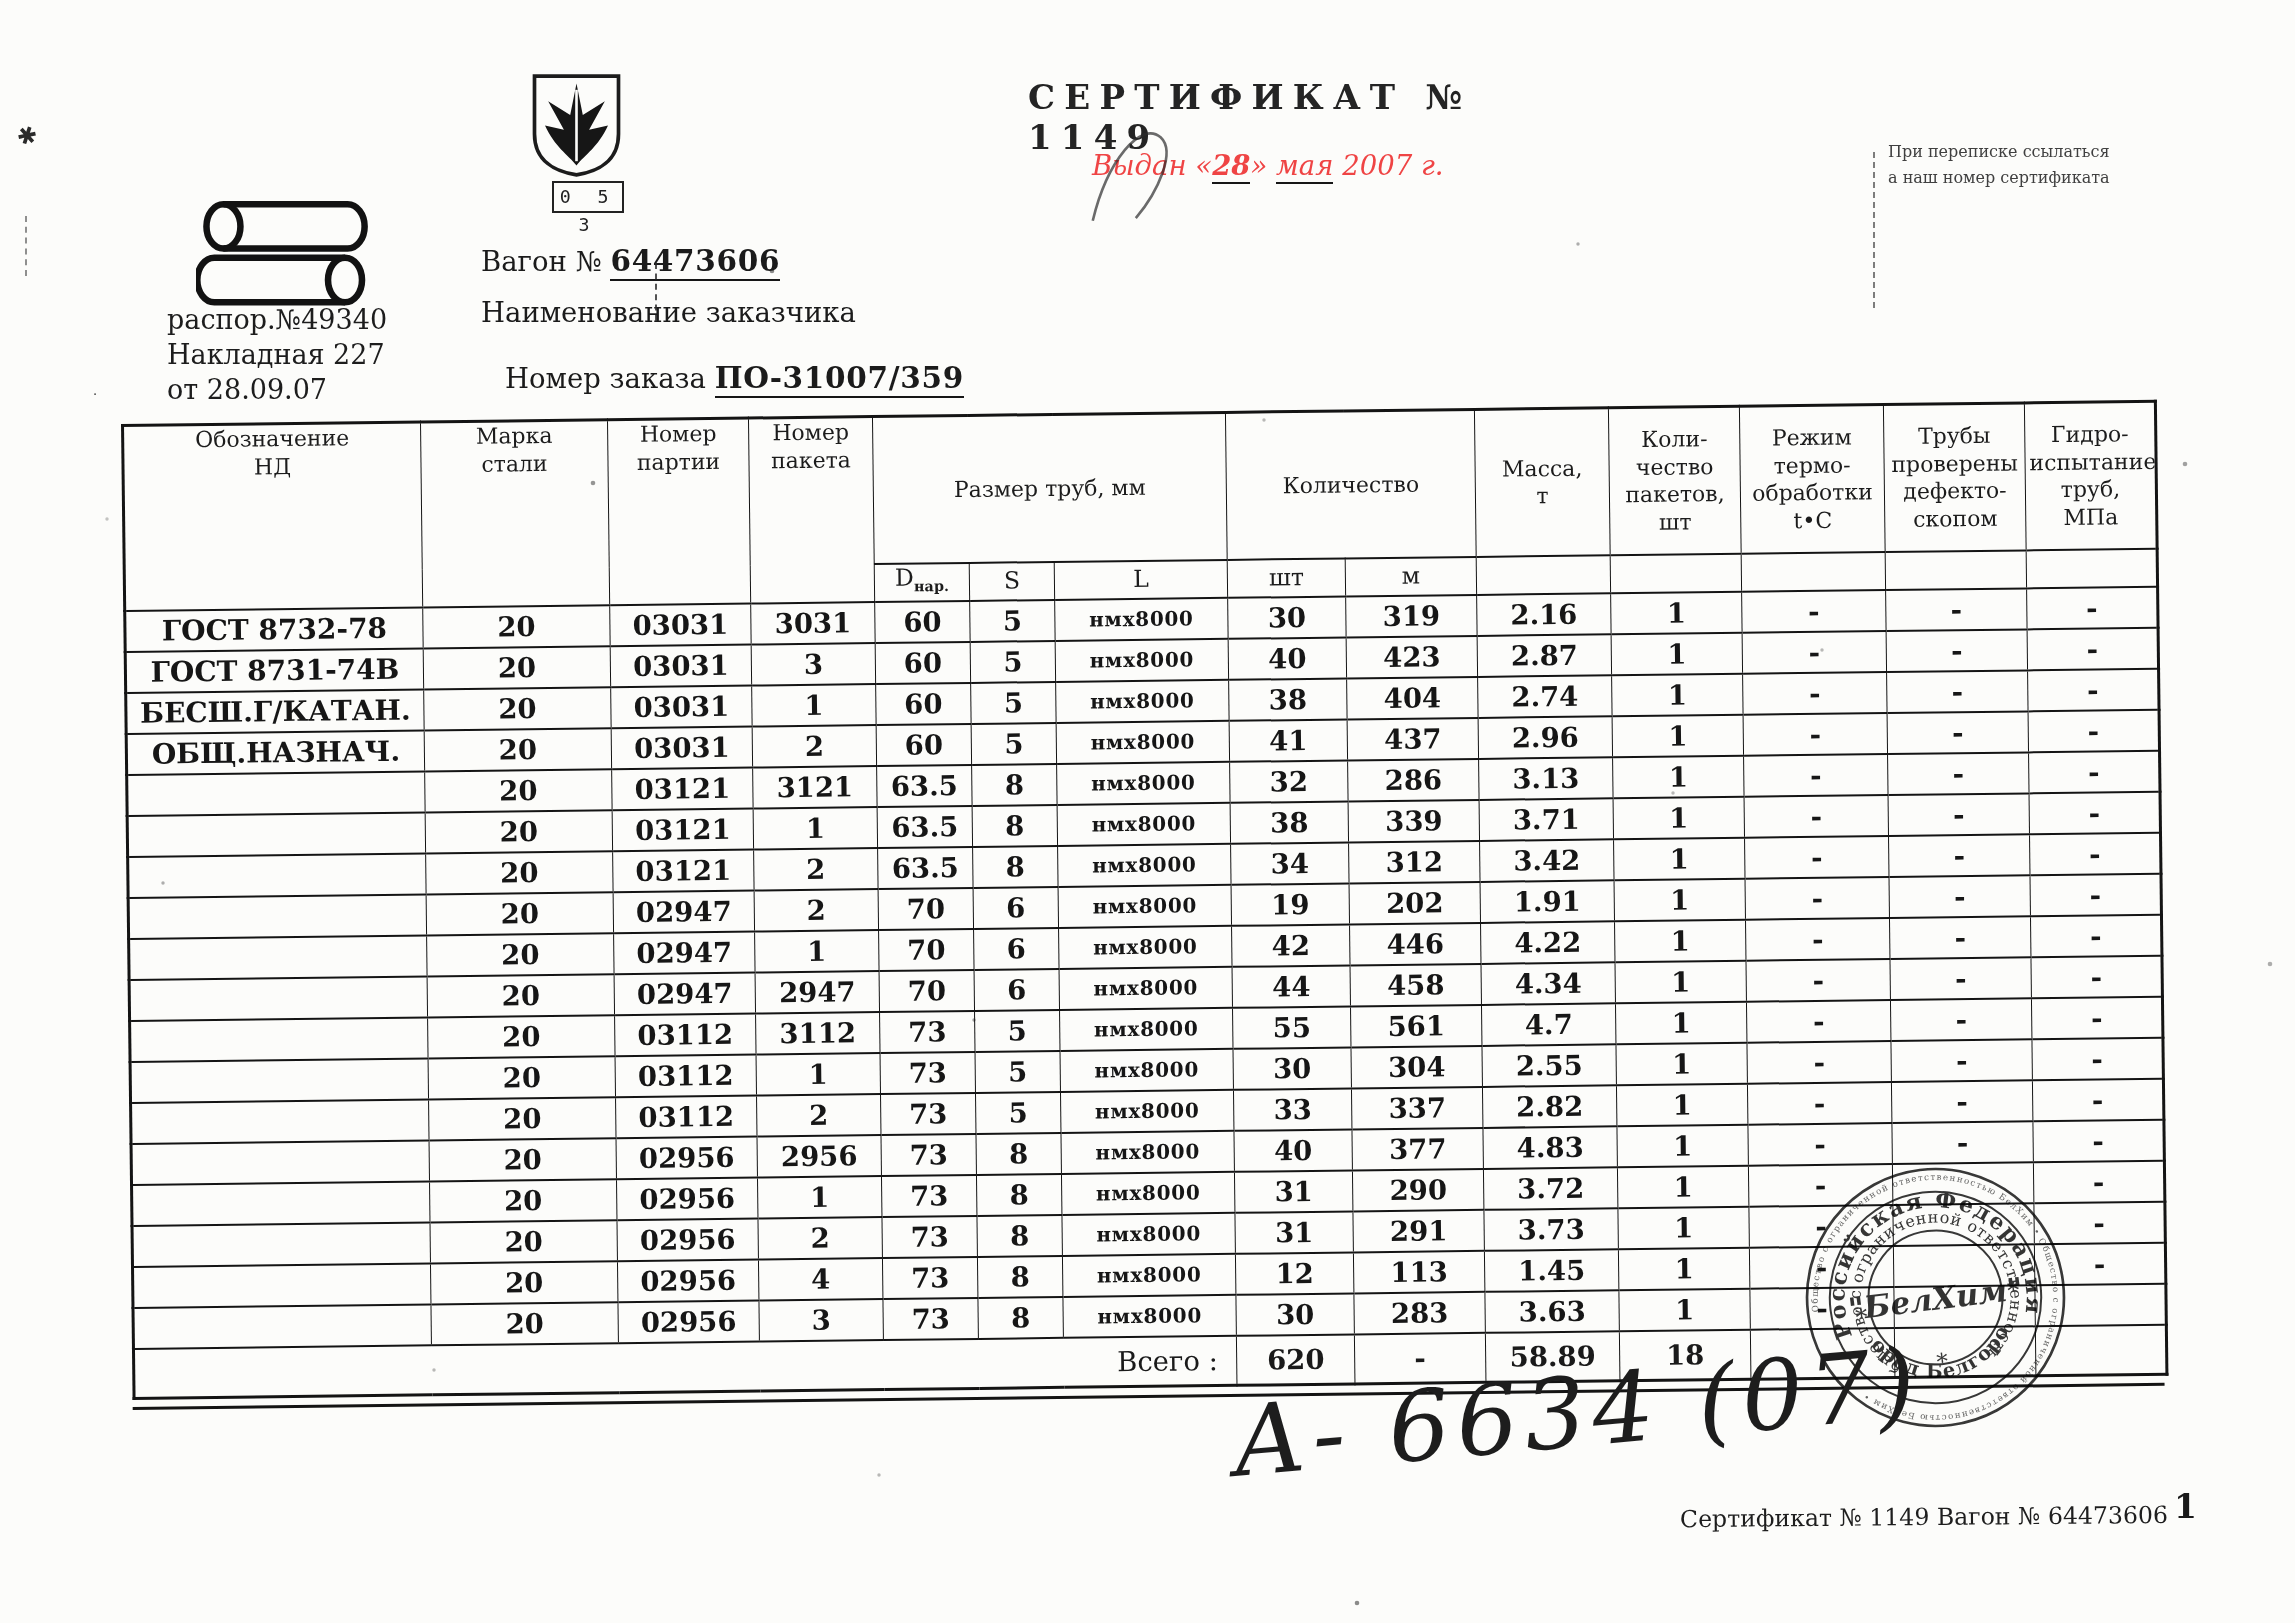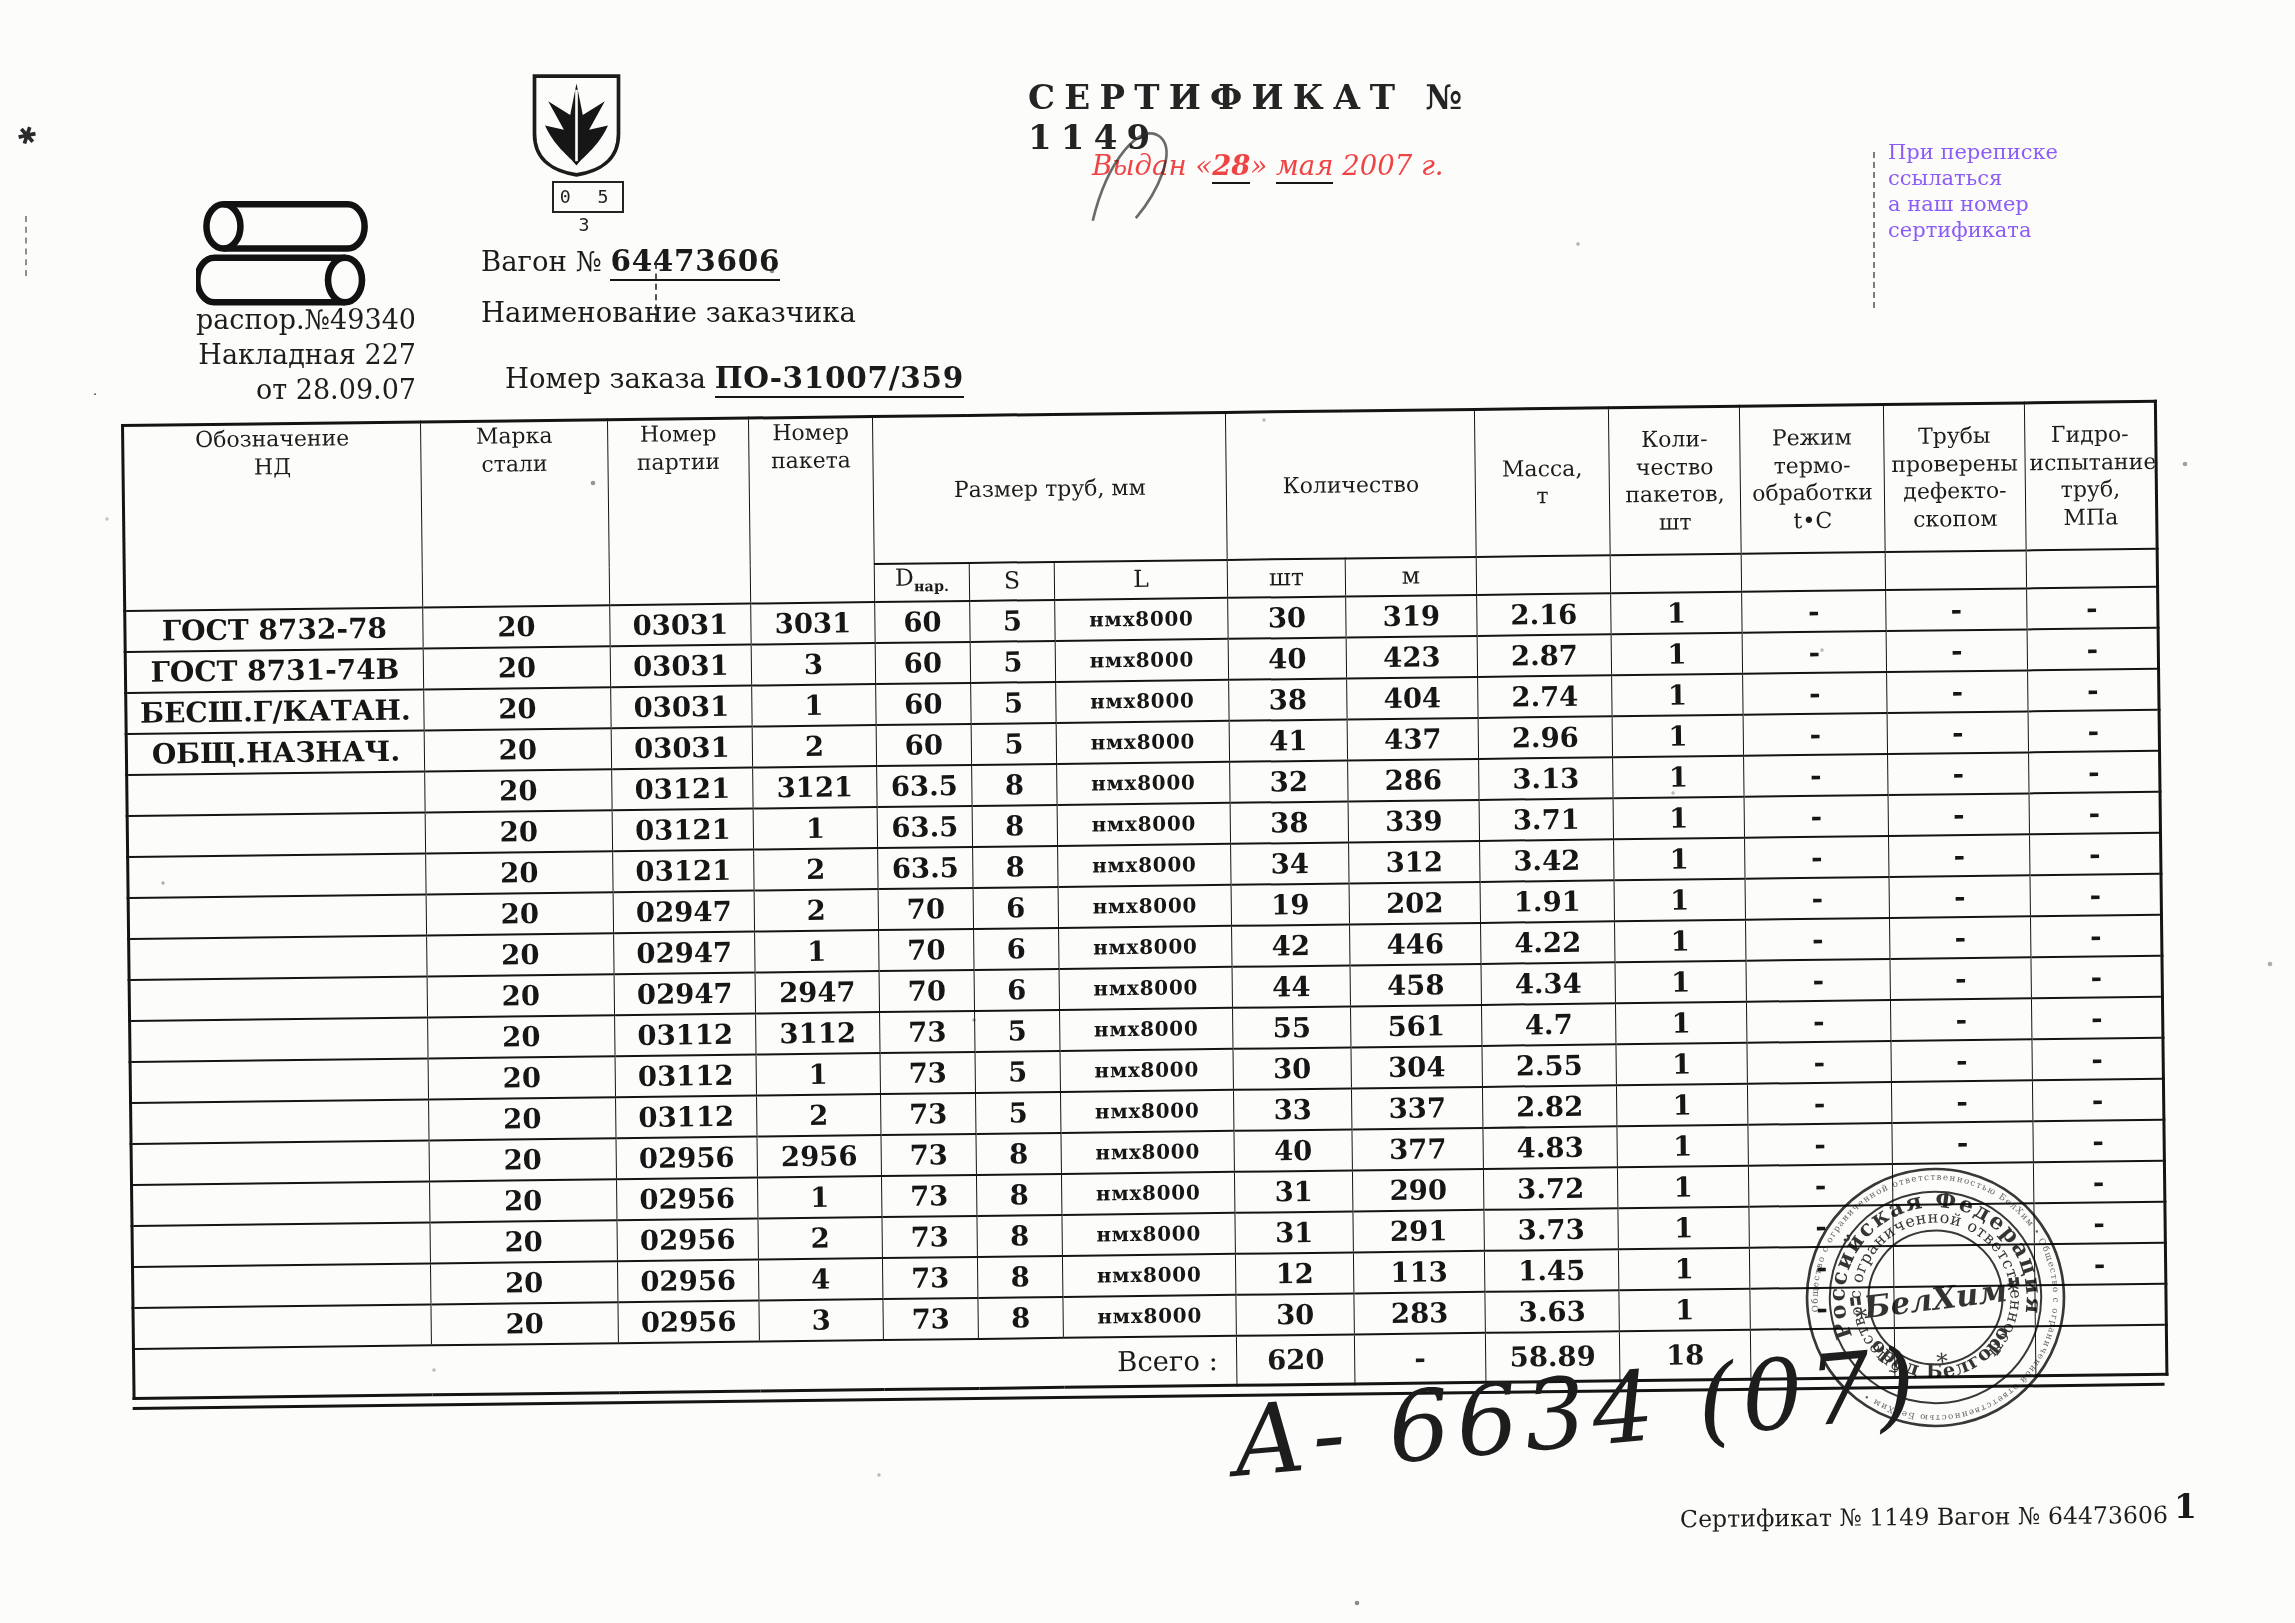--- a/index.html
+++ b/index.html
@@ -10,25 +10,25 @@
   .u{border-bottom:2.6px solid #161616;padding-bottom:1.3px;}
   .b{font-weight:bold;}
 
   
   .company{left:72px;top:73px;width:406px;font-size:25.5px;line-height:34px;color:#2c2c2c;letter-spacing:0.7px;}
   .shield{left:524px;top:73px;}
   .badge-box{left:552px;top:181px;width:68px;height:27.5px;border:2px solid #222;
              font-family:"DejaVu Sans Mono",monospace;font-size:18.3px;letter-spacing:7.9px;
              text-align:center;line-height:27.5px;color:#222;}
   .pipes{left:196px;top:196px;}
-  .disposal{left:167px;top:302px;width:249px;font-size:27px;line-height:35px;color:#1d1d1d;text-align:right;}
+  .disposal{left:167px;top:302px;width:249px;font-size:27px;line-height:35px;color:#1d1d1d;text-align:left;}
   .title{left:1028px;top:77px;width:589px;font-size:34px;font-weight:bold;letter-spacing:9.2px;color:#242424;}
   .issued{left:1092px;top:149px;font-size:27.5px;color:#ef4444;font-style:italic;}
   .issued .day{font-weight:bold;}
-  .note{left:1888px;top:139px;width:288px;font-size:21px;line-height:26px;color:#8b5cf6;}
+  .note{left:1888px;top:139px;width:288px;font-size:16px;line-height:26px;color:#404040;}
   .infoline{font-size:27.5px;color:#1b1b1b;}
   .infoline .val{font-weight:bold;font-size:29.5px;letter-spacing:0.7px;}
   .wagon{left:481px;top:243px;}
   .customer{left:481px;top:296px;}
   .order{left:505px;top:360px;}
 
   
   .tablewrap{left:121px;top:424px;transform:rotate(-0.68deg);transform-origin:0 0;}
   table.cert{border-collapse:collapse;table-layout:fixed;width:2032px;background:transparent;}
   table.cert th,table.cert td{border:1.3px solid #141414;border-top-width:2.6px;border-bottom-width:2.6px;

